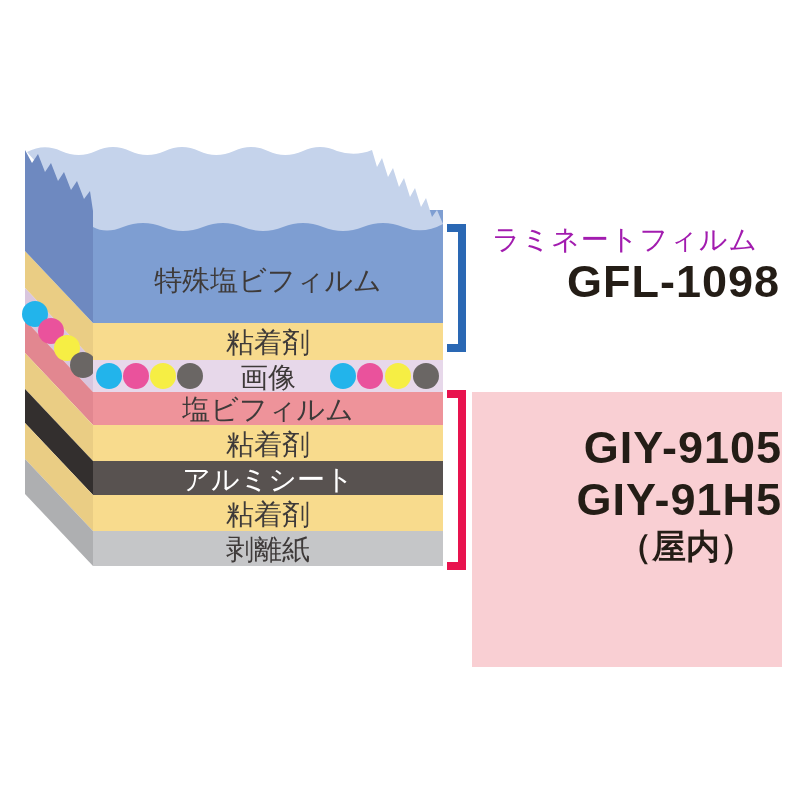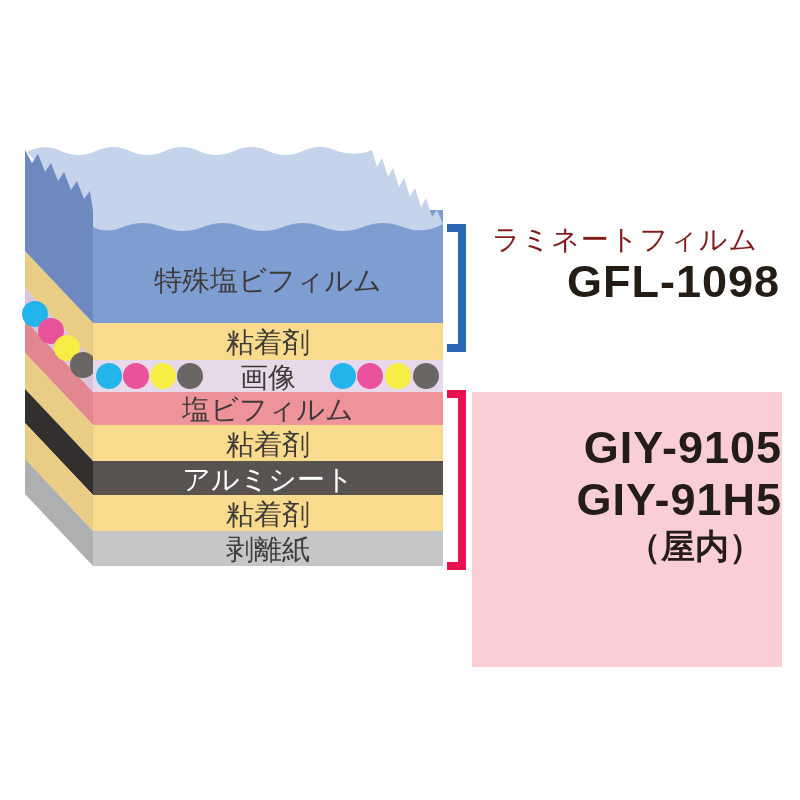--- a/index.html
+++ b/index.html
@@ -12,29 +12,29 @@
     font-family:"Liberation Sans","DejaVu Sans",sans-serif;
     font-size:28px;fill:#3E3A39;text-anchor:middle;
   }
   svg text.white{fill:#ffffff;}
 
   .bracket{position:absolute;left:447px;width:11px;border-style:solid;border-width:8px 8px 8px 0;}
   .bracket.blue{top:224px;height:112px;border-color:#2A68B4;}
   .bracket.red{top:390px;height:164px;border-color:#E8134E;}
 
   .lam-group{position:absolute;left:470px;top:224px;width:310px;text-align:center;}
-  .group-title{font-size:28px;line-height:32px;color:#7f1d1d;letter-spacing:1px;white-space:nowrap;}
+  .group-title{font-size:28px;line-height:32px;color:#a21caf;letter-spacing:1px;white-space:nowrap;}
   .product-code{font-size:45px;line-height:52px;font-weight:bold;color:#241D16;letter-spacing:1px;white-space:nowrap;text-align:right;}
   .lam-group .product-code:first-of-type{margin-top:6px;}
 
   .pink-box{position:absolute;left:472px;top:392px;width:310px;height:275px;background:#F9CFD3;
     text-align:center;box-sizing:border-box;padding-top:22px;}
   .pink-box .product-code:first-of-type{margin-top:8px;}
   .indoor-note{font-size:34px;line-height:40px;font-weight:bold;color:#241D16;
-    text-align:right;padding-right:19px;white-space:nowrap;}
+    text-align:right;padding-right:28px;white-space:nowrap;}
 </style>
 </head>
 <body>
 
 <div class="canvas">
 
   <svg width="800" height="800" viewBox="0 0 800 800">
 
     <g>
       <polygon fill="#EACD84" points="93,323 93,360 25,288 25,251"></polygon>

